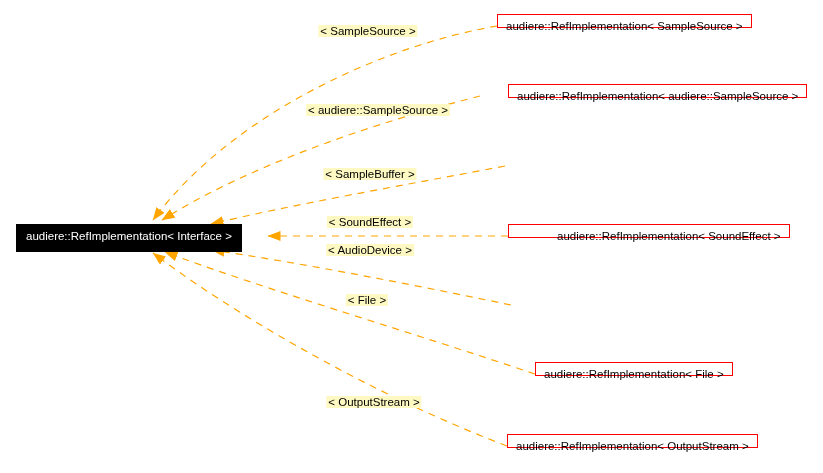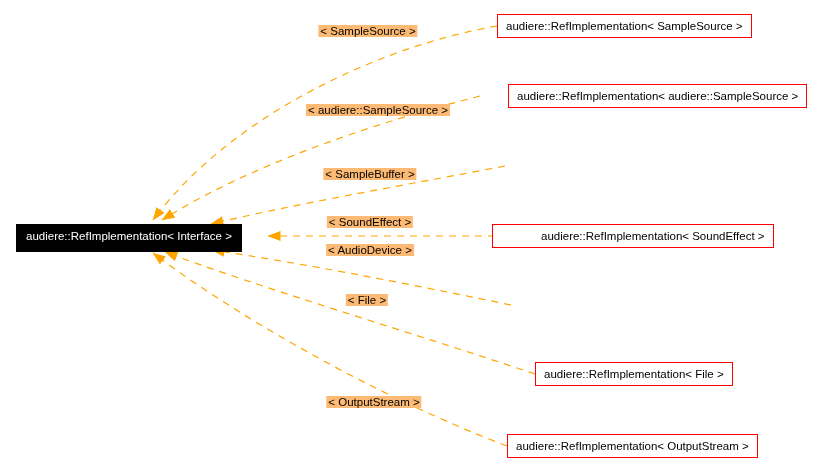--- a/index.html
+++ b/index.html
@@ -12,21 +12,21 @@
     overflow: hidden;
   }
   .edges-layer {
     position: absolute;
     left: 0; top: 0;
     width: 823px; height: 473px;
   }
   .node {
     position: absolute;
     box-sizing: border-box;
-    height: 24px;
+    height: 14px;
     line-height: 14px;
     padding: 4px 8px;
     font-size: 11.5px;
     white-space: nowrap;
     background: #ffffff;
     border: 1px solid #ff0000;
     color: #000000;
   }
   .center-node {
     position: absolute;
@@ -39,29 +39,29 @@
     background: #000000;
     border: 1px solid #000000;
     color: #ffffff;
   }
   .edge-label {
     position: absolute;
     transform: translate(-50%, -50%);
     font-size: 11.5px;
     white-space: nowrap;
     color: #000000;
-    background: #fdba74;
+    background: #fef9c3;
     padding: 0 2px;
   }
   
   .n-center { left: 16px;  top: 224px; }
   .n0 { left: 497px; top: 14px; }
   .n1 { left: 480px; top: 84px; margin-left: 28px; }
   .n2 { left: 505px; top: 154px; }
-  .n3 { left: 492px; top: 224px; padding-left: 48px; }
+  .n3 { left: 508px; top: 224px; padding-left: 48px; }
   .n4 { left: 511px; top: 293px; }
   .n5 { left: 535px; top: 362px; }
   .n6 { left: 507px; top: 434px; }
   
   .l0 { left: 368px; top: 31px; }
   .l1 { left: 378px; top: 110px; }
   .l2 { left: 370px; top: 174px; }
   .l3 { left: 370px; top: 222px; text-align: right; }
   .l4 { left: 370px; top: 250px; }
   .l5 { left: 367px; top: 300px; }

